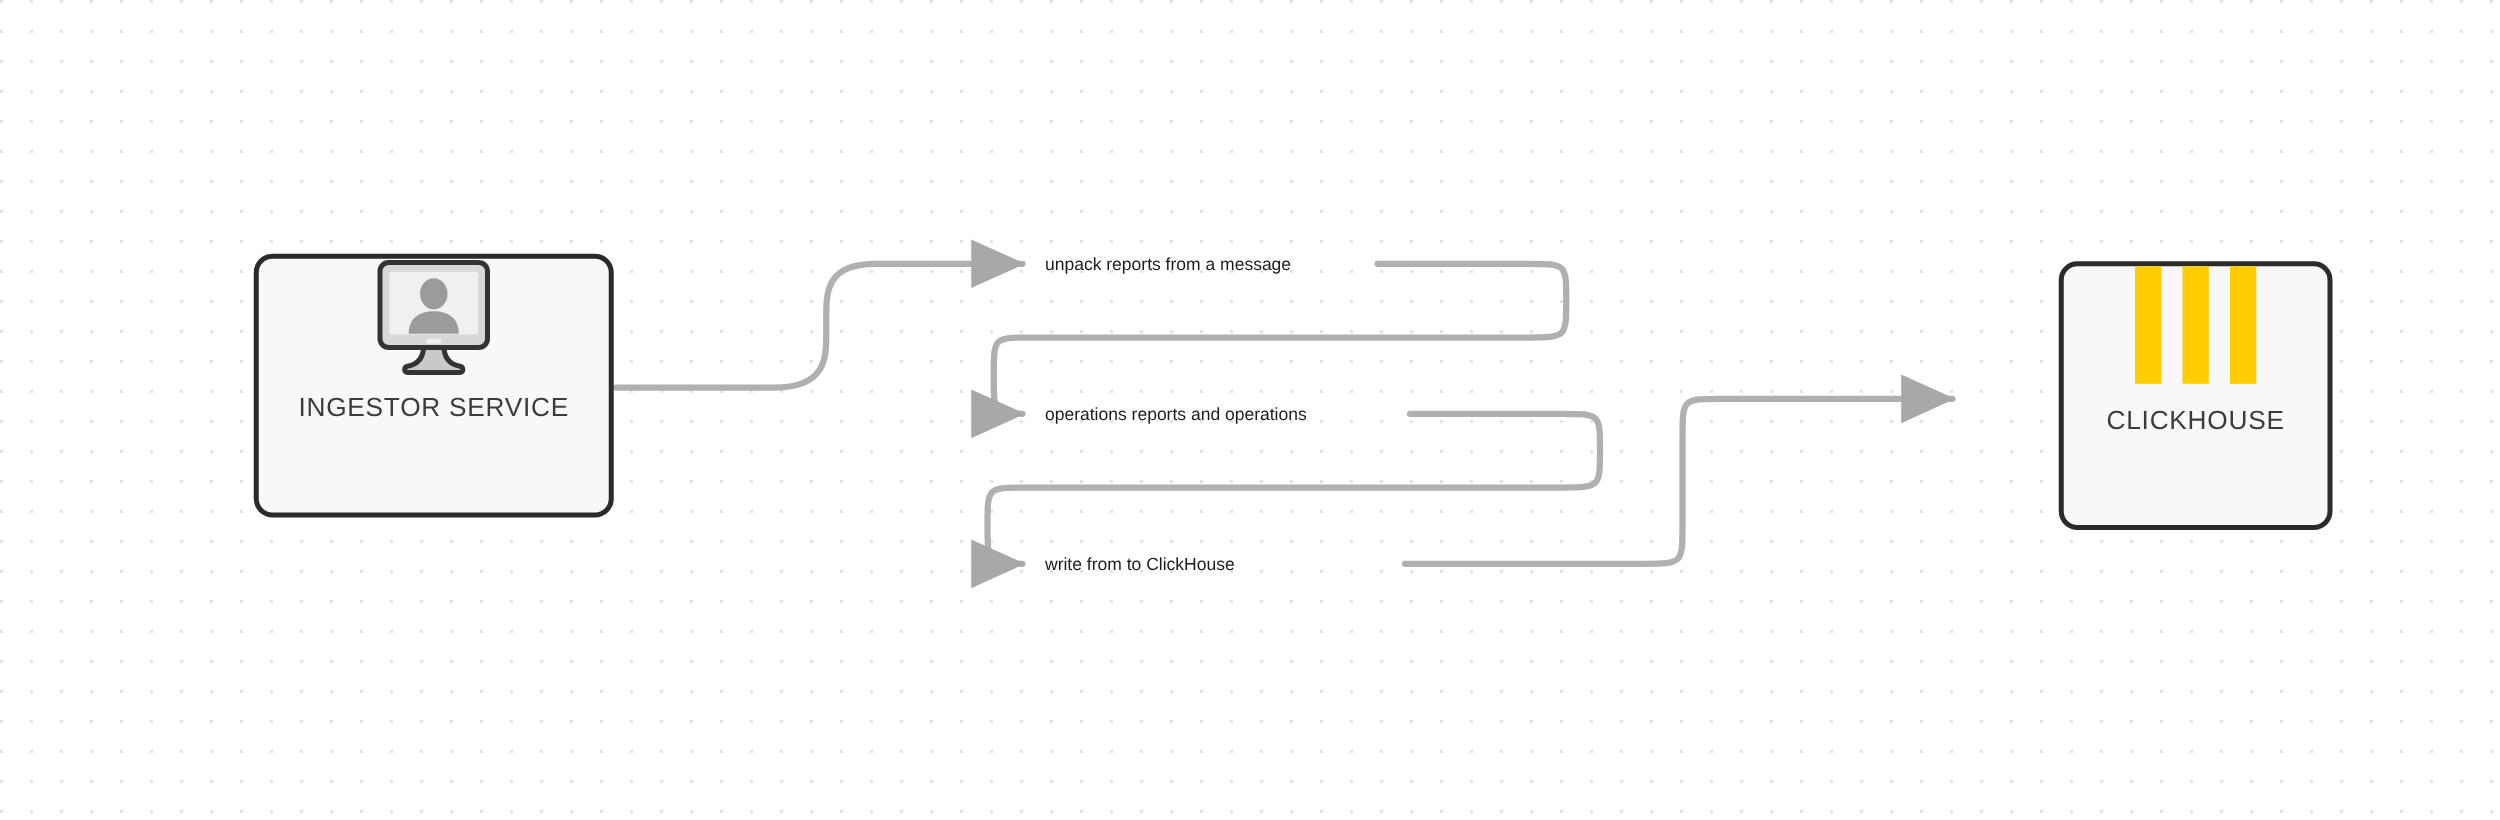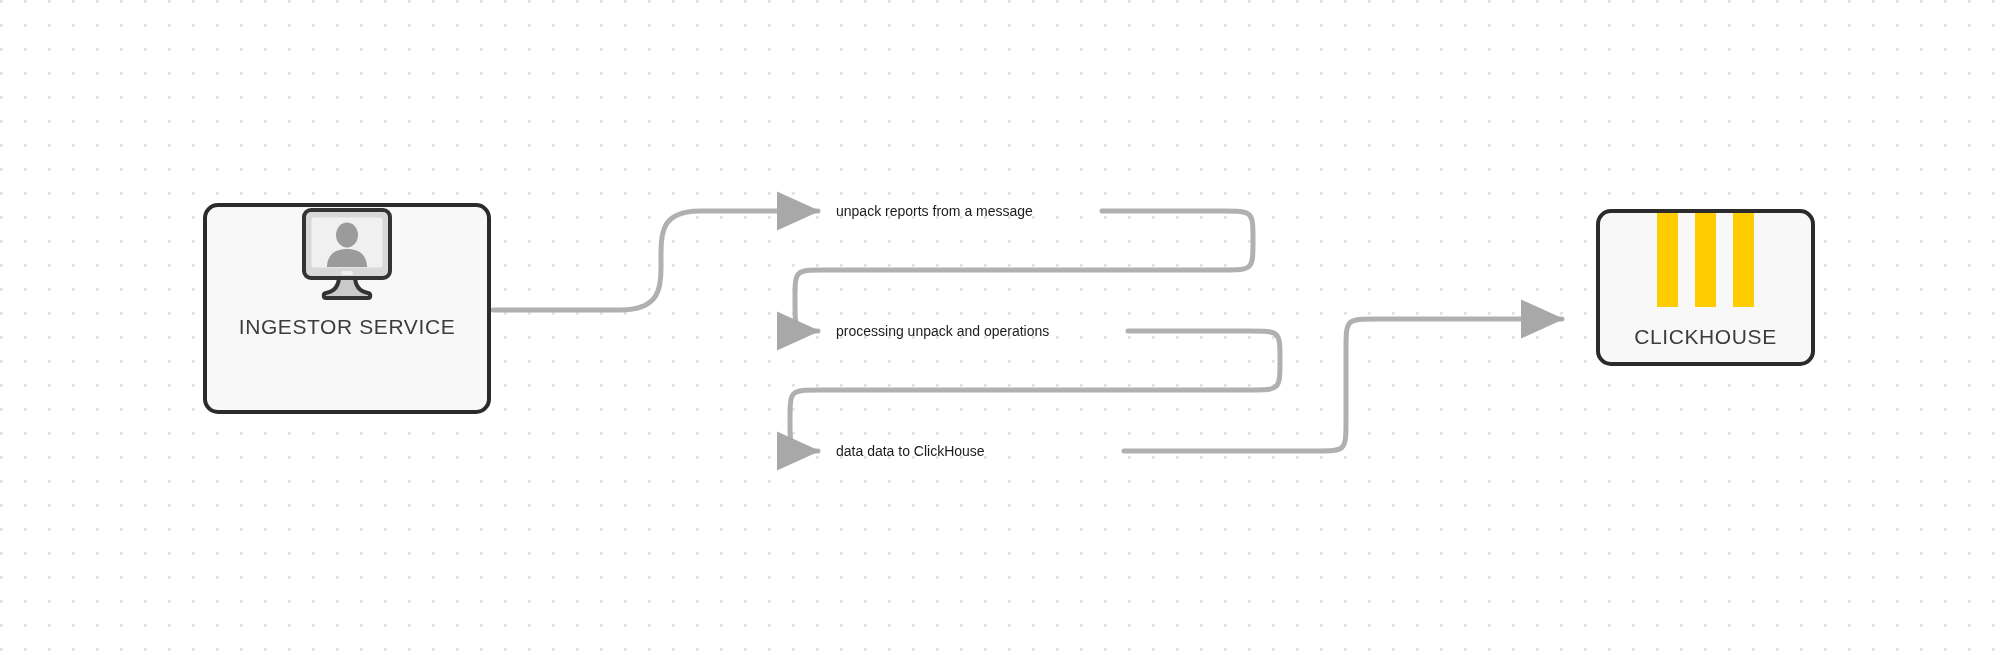--- a/index.html
+++ b/index.html
@@ -49,24 +49,24 @@
   #node-ingestor {
     left: 203px;
     top: 203px;
     width: 288px;
     height: 211px;
   }
   #node-ingestor .node-label {
     margin-top: 14px;
   }
   #node-clickhouse {
-    left: 1596px;
+    left: 1647px;
     top: 209px;
     width: 219px;
-    height: 157px;
+    height: 215px;
   }
   #node-clickhouse .node-label {
     margin-top: 18px;
   }
   
   .monitor-icon {
     width: 108px;
     height: 94px;
     display: block;
   }
@@ -136,23 +136,23 @@
                L 1315 451
                C 1346 451 1346 451 1346 420
                L 1346 350
                C 1346 319 1346 319 1377 319
                L 1562 319" marker-end="url(#arrowhead)"></path>
     </g>
   </svg>
 
   <div class="edge-label" id="edge-label-1">unpack reports from a message</div>
 
-  <div class="edge-label" id="edge-label-2">processing unpack and operations</div>
+  <div class="edge-label" id="edge-label-2">operations reports and operations</div>
 
-  <div class="edge-label" id="edge-label-3">data data to ClickHouse</div>
+  <div class="edge-label" id="edge-label-3">write from to ClickHouse</div>
 
   <div class="node" id="node-ingestor">
     <span>
       <svg class="monitor-icon" viewBox="0 0 108 94" xmlns="http://www.w3.org/2000/svg">
 
         <path d="M 33 86 C 44 84 46 76 46 69 L 62 69 C 62 76 64 84 75 86 C 78 86.6 78 91 75 91 L 33 91 C 30 91 30 86.6 33 86 Z" fill="#c9c9c9" stroke="#333333" stroke-width="4" stroke-linejoin="round"></path>
 
         <rect x="11" y="3" width="86" height="68" rx="7" ry="7" fill="#d8d8d8" stroke="#333333" stroke-width="4"></rect>
 
         <rect x="18.5" y="10.5" width="71" height="50" rx="2" ry="2" fill="#f0f0f0"></rect>

